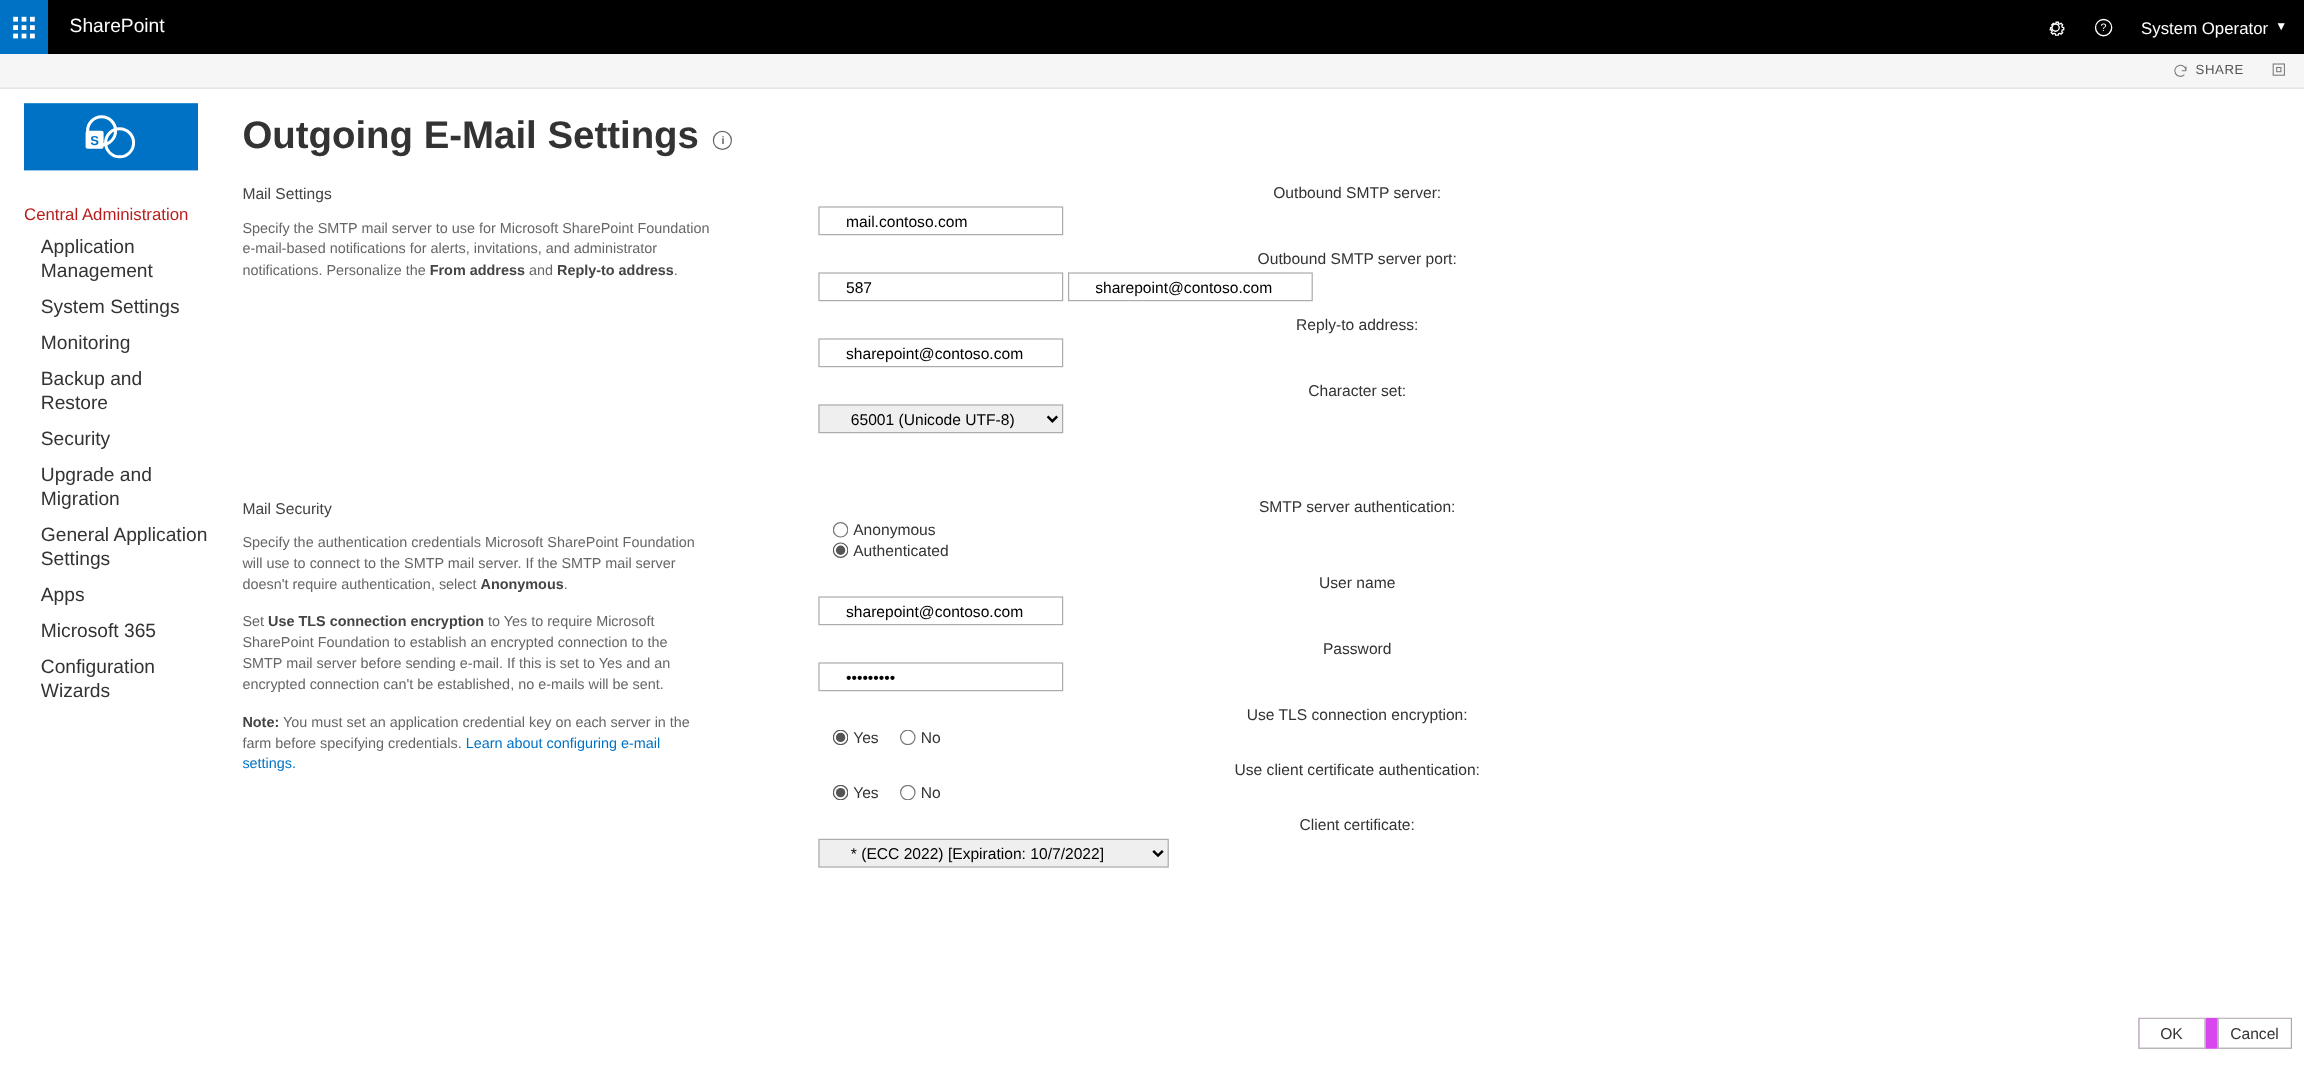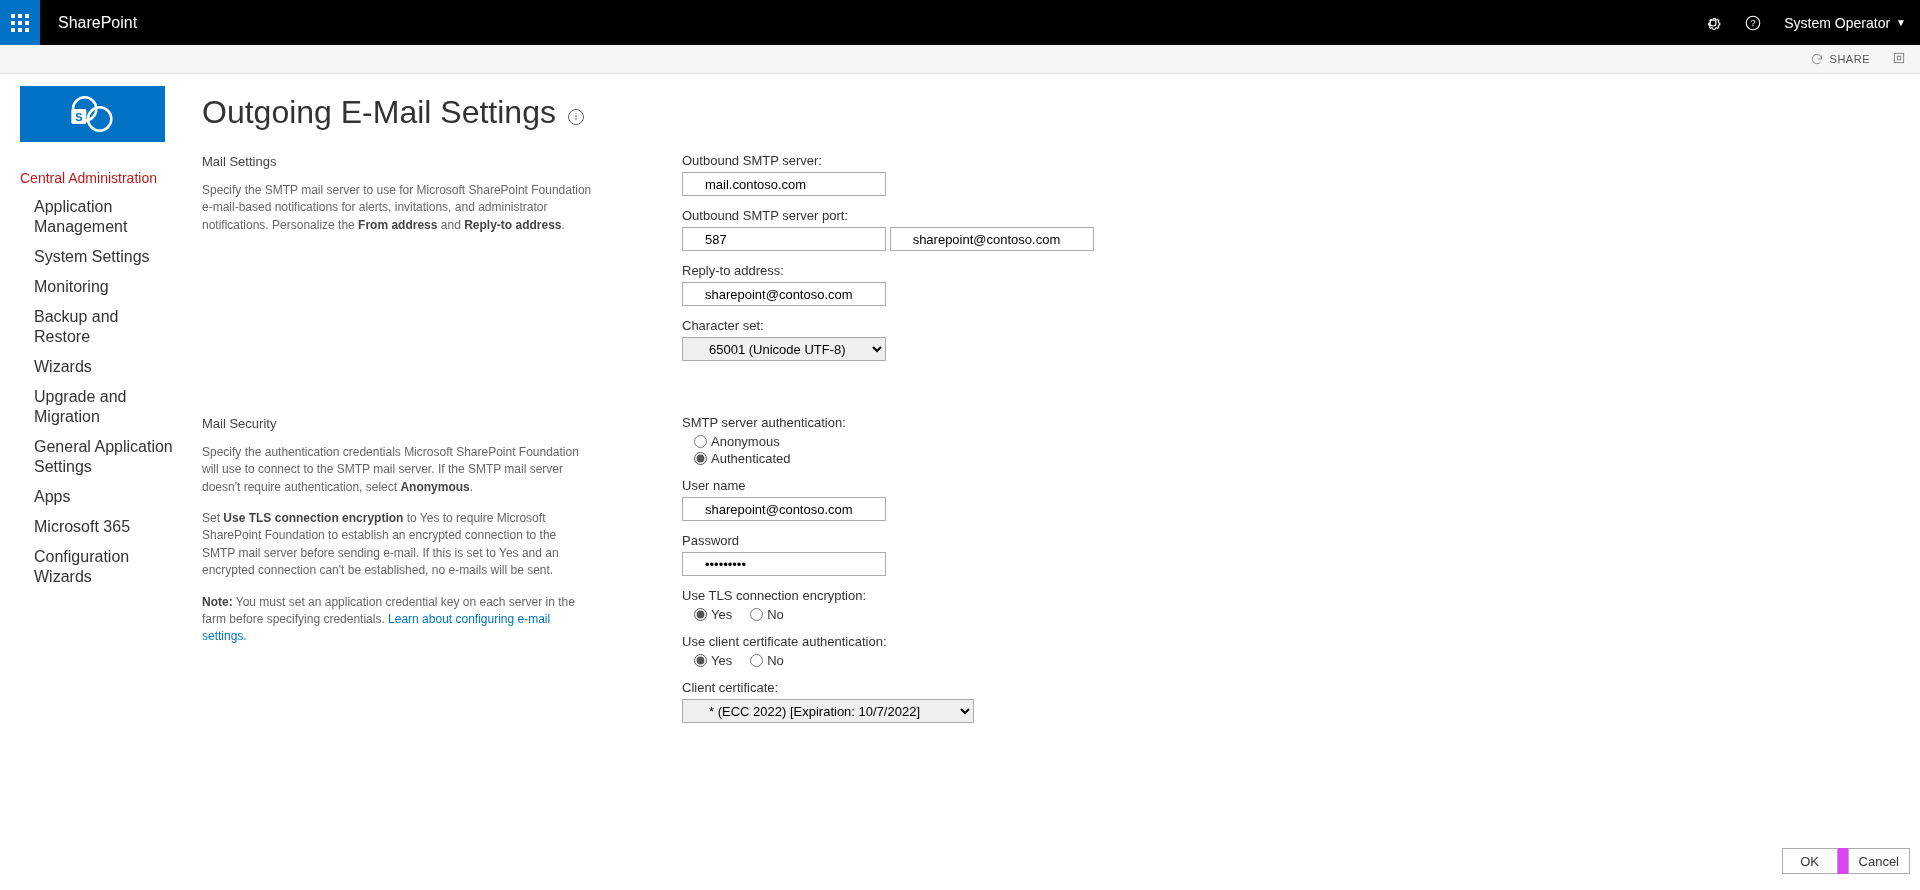--- a/index.html
+++ b/index.html
@@ -119,21 +119,21 @@
     font-size: 16px;
     color: #333;
     padding: 5px 0 5px 14px;
     line-height: 1.25;
     cursor: pointer;
     max-width: 140px;
   }
 
   h1.page-title {
     font-size: 32px;
-    font-weight: 400;
+    font-weight: 700;
     color: #333;
     margin: 8px 0 22px 0;
     display: flex;
     align-items: center;
     gap: 12px;
   }
   .page-title .info-circle {
     display: inline-flex;
     width: 14px;
     height: 14px;
@@ -176,20 +176,21 @@
     flex: 1 1 auto;
     font-size: 13px;
     color: #333;
     padding-left: 60px;
   }
   .field-label {
     display: block;
     margin-top: 12px;
     margin-bottom: 4px;
     color: #333;
+    text-align: center;
   }
   .field-label.first { margin-top: 0; }
   .text-input, .select-input {
     box-sizing: border-box;
     font-family: inherit;
     font-size: 13px;
     border: 1px solid #ababab;
     padding: 3px 22px;
     height: 24px;
   }
@@ -298,21 +299,21 @@
         <rect x="6" y="18" width="18" height="18" rx="2" fill="#fff"></rect>
         <text x="15" y="32" font-size="13" font-weight="600" text-anchor="middle" fill="#0072c6">S</text>
       </svg>
     </div>
     <div class="nav-heading">Central Administration</div>
     <ul class="nav-list">
       <li>Application Management</li>
       <li>System Settings</li>
       <li>Monitoring</li>
       <li>Backup and Restore</li>
-      <li>Wizards</li>
+      <li>Security</li>
       <li>Upgrade and Migration</li>
       <li>General Application Settings</li>
       <li>Apps</li>
       <li>Microsoft 365</li>
       <li>Configuration Wizards</li>
     </ul>
   </div>
 
   <div class="main-col">
     <h1 class="page-title">

